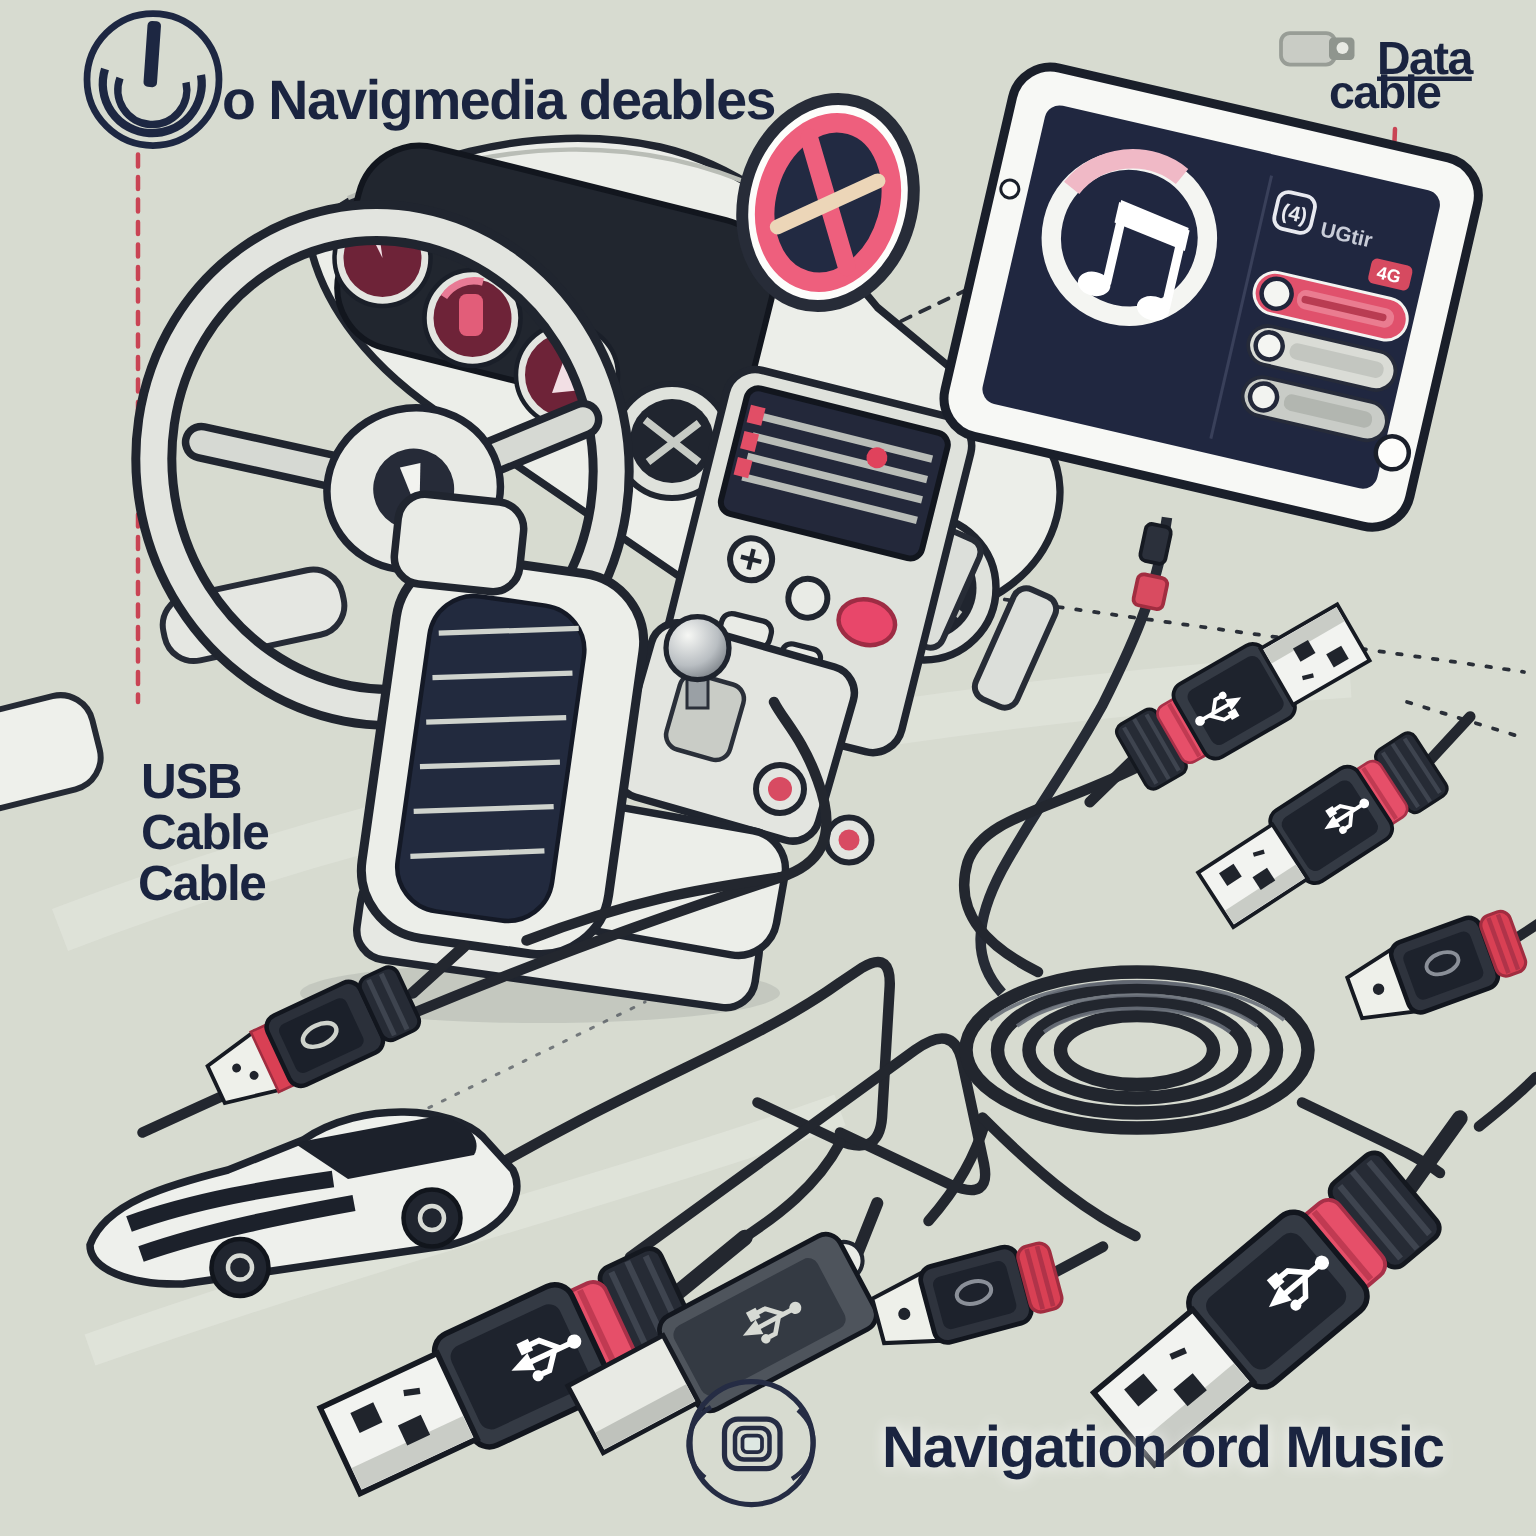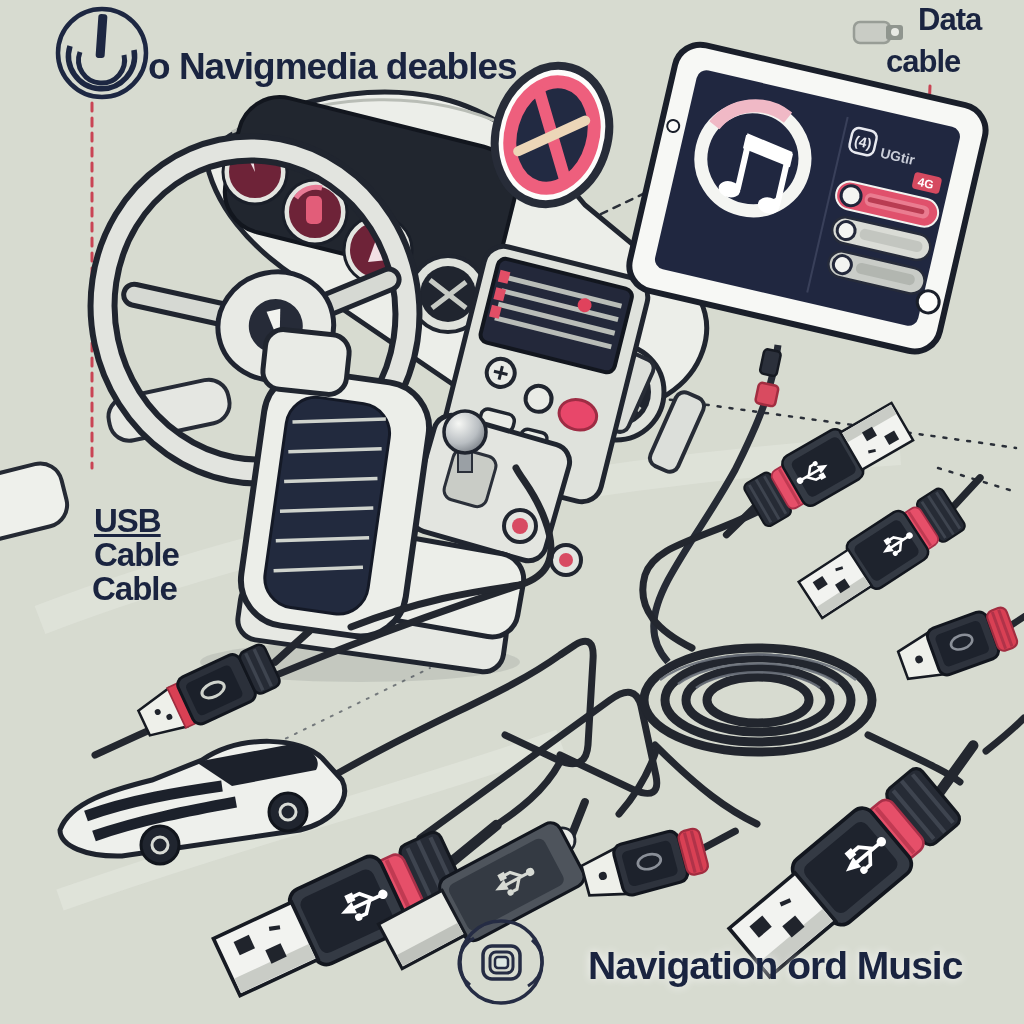--- a/index.html
+++ b/index.html
@@ -351,22 +351,22 @@
 
   <g>
     <rect x="854" y="22" width="36" height="21" rx="6" fill="#c9ccc5" stroke="#989d96" stroke-width="2.5"></rect>
     <rect x="886" y="25" width="17" height="15" rx="3" fill="#8f958e"></rect>
     <circle cx="895" cy="32" r="4" fill="#e8eae4"></circle>
   </g>
 </svg>
 
 <div class="lbl t37" style="left:148px;top:48px;">o Navigmedia deables</div>
 
-<div class="lbl t31" style="left:918px;top:4px;">Data</div>
+<div class="lbl t31" style="left:918px;top:23px;text-decoration:underline;">Data</div>
 <div class="lbl t31" style="left:886px;top:46px;">cable</div>
 
-<div class="lbl t33" style="left:94px;top:503px;text-decoration:underline;">USB</div>
+<div class="lbl t33" style="left:94px;top:503px;">USB</div>
 <div class="lbl t33" style="left:94px;top:537px;">Cable</div>
 <div class="lbl t33" style="left:92px;top:571px;">Cable</div>
 
 <div class="lbl t39" style="left:588px;top:947px;">Navigation ord Music</div>
 
 </div>
 
 </body></html>

